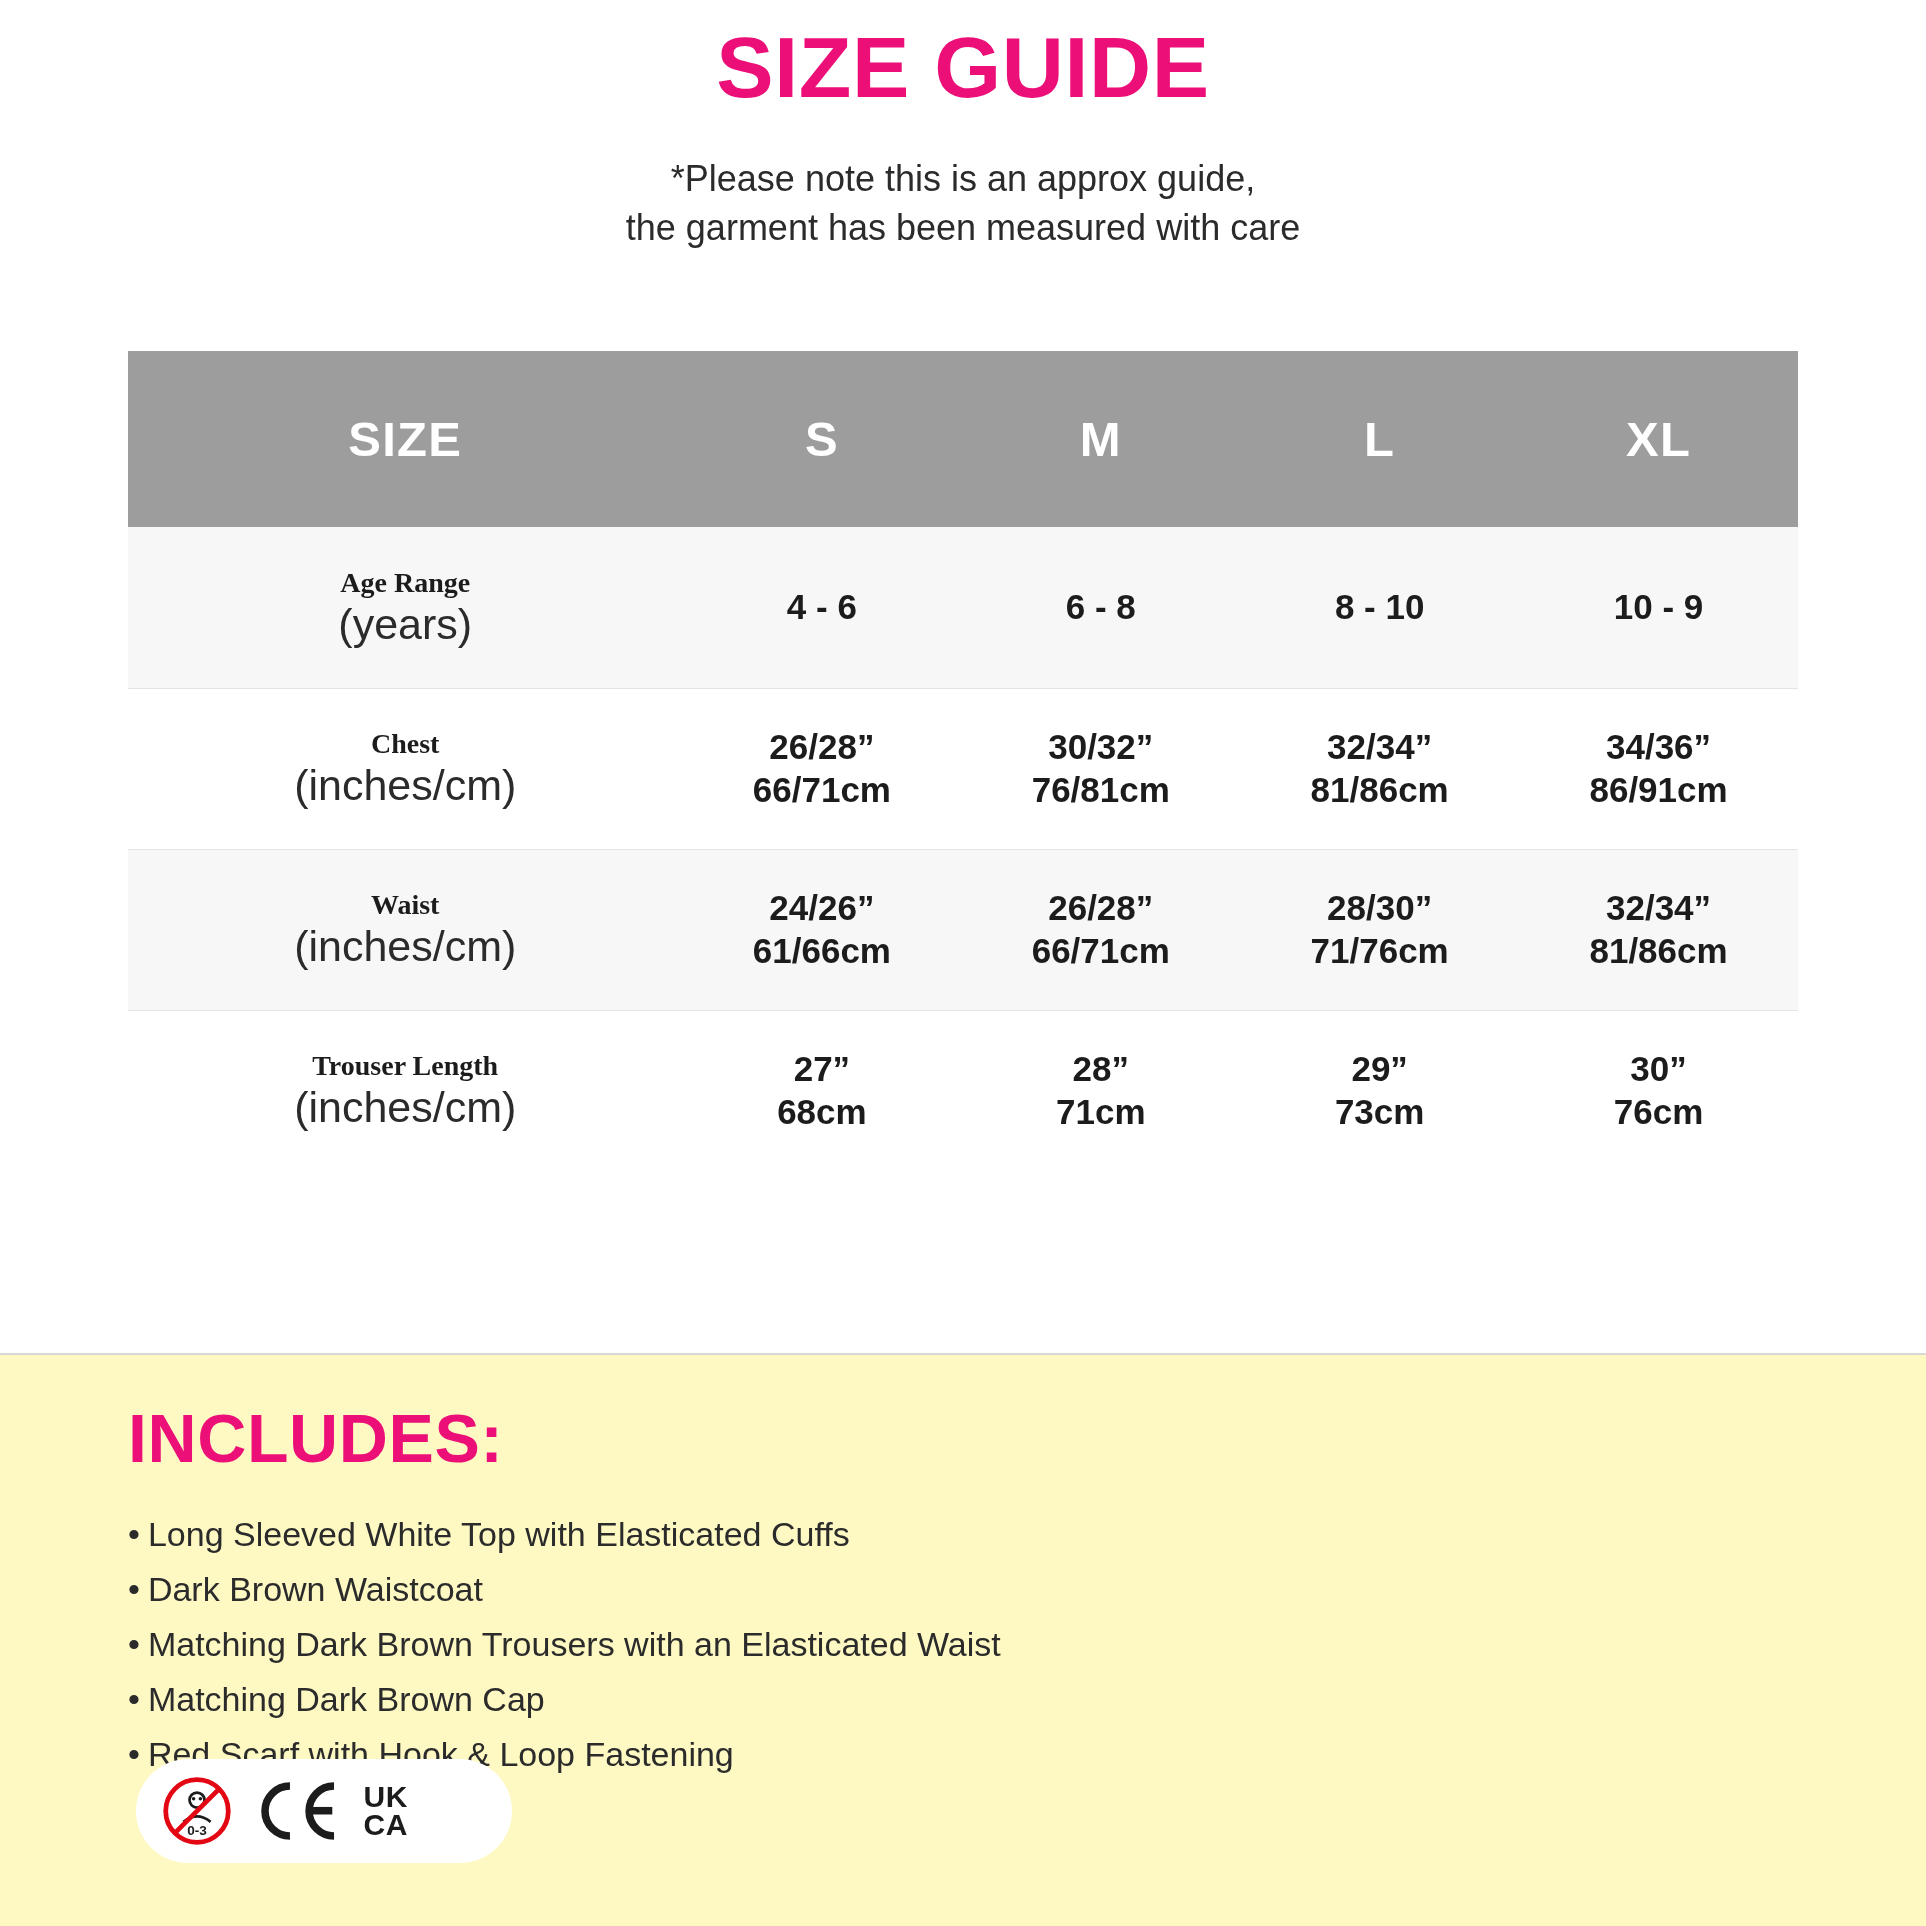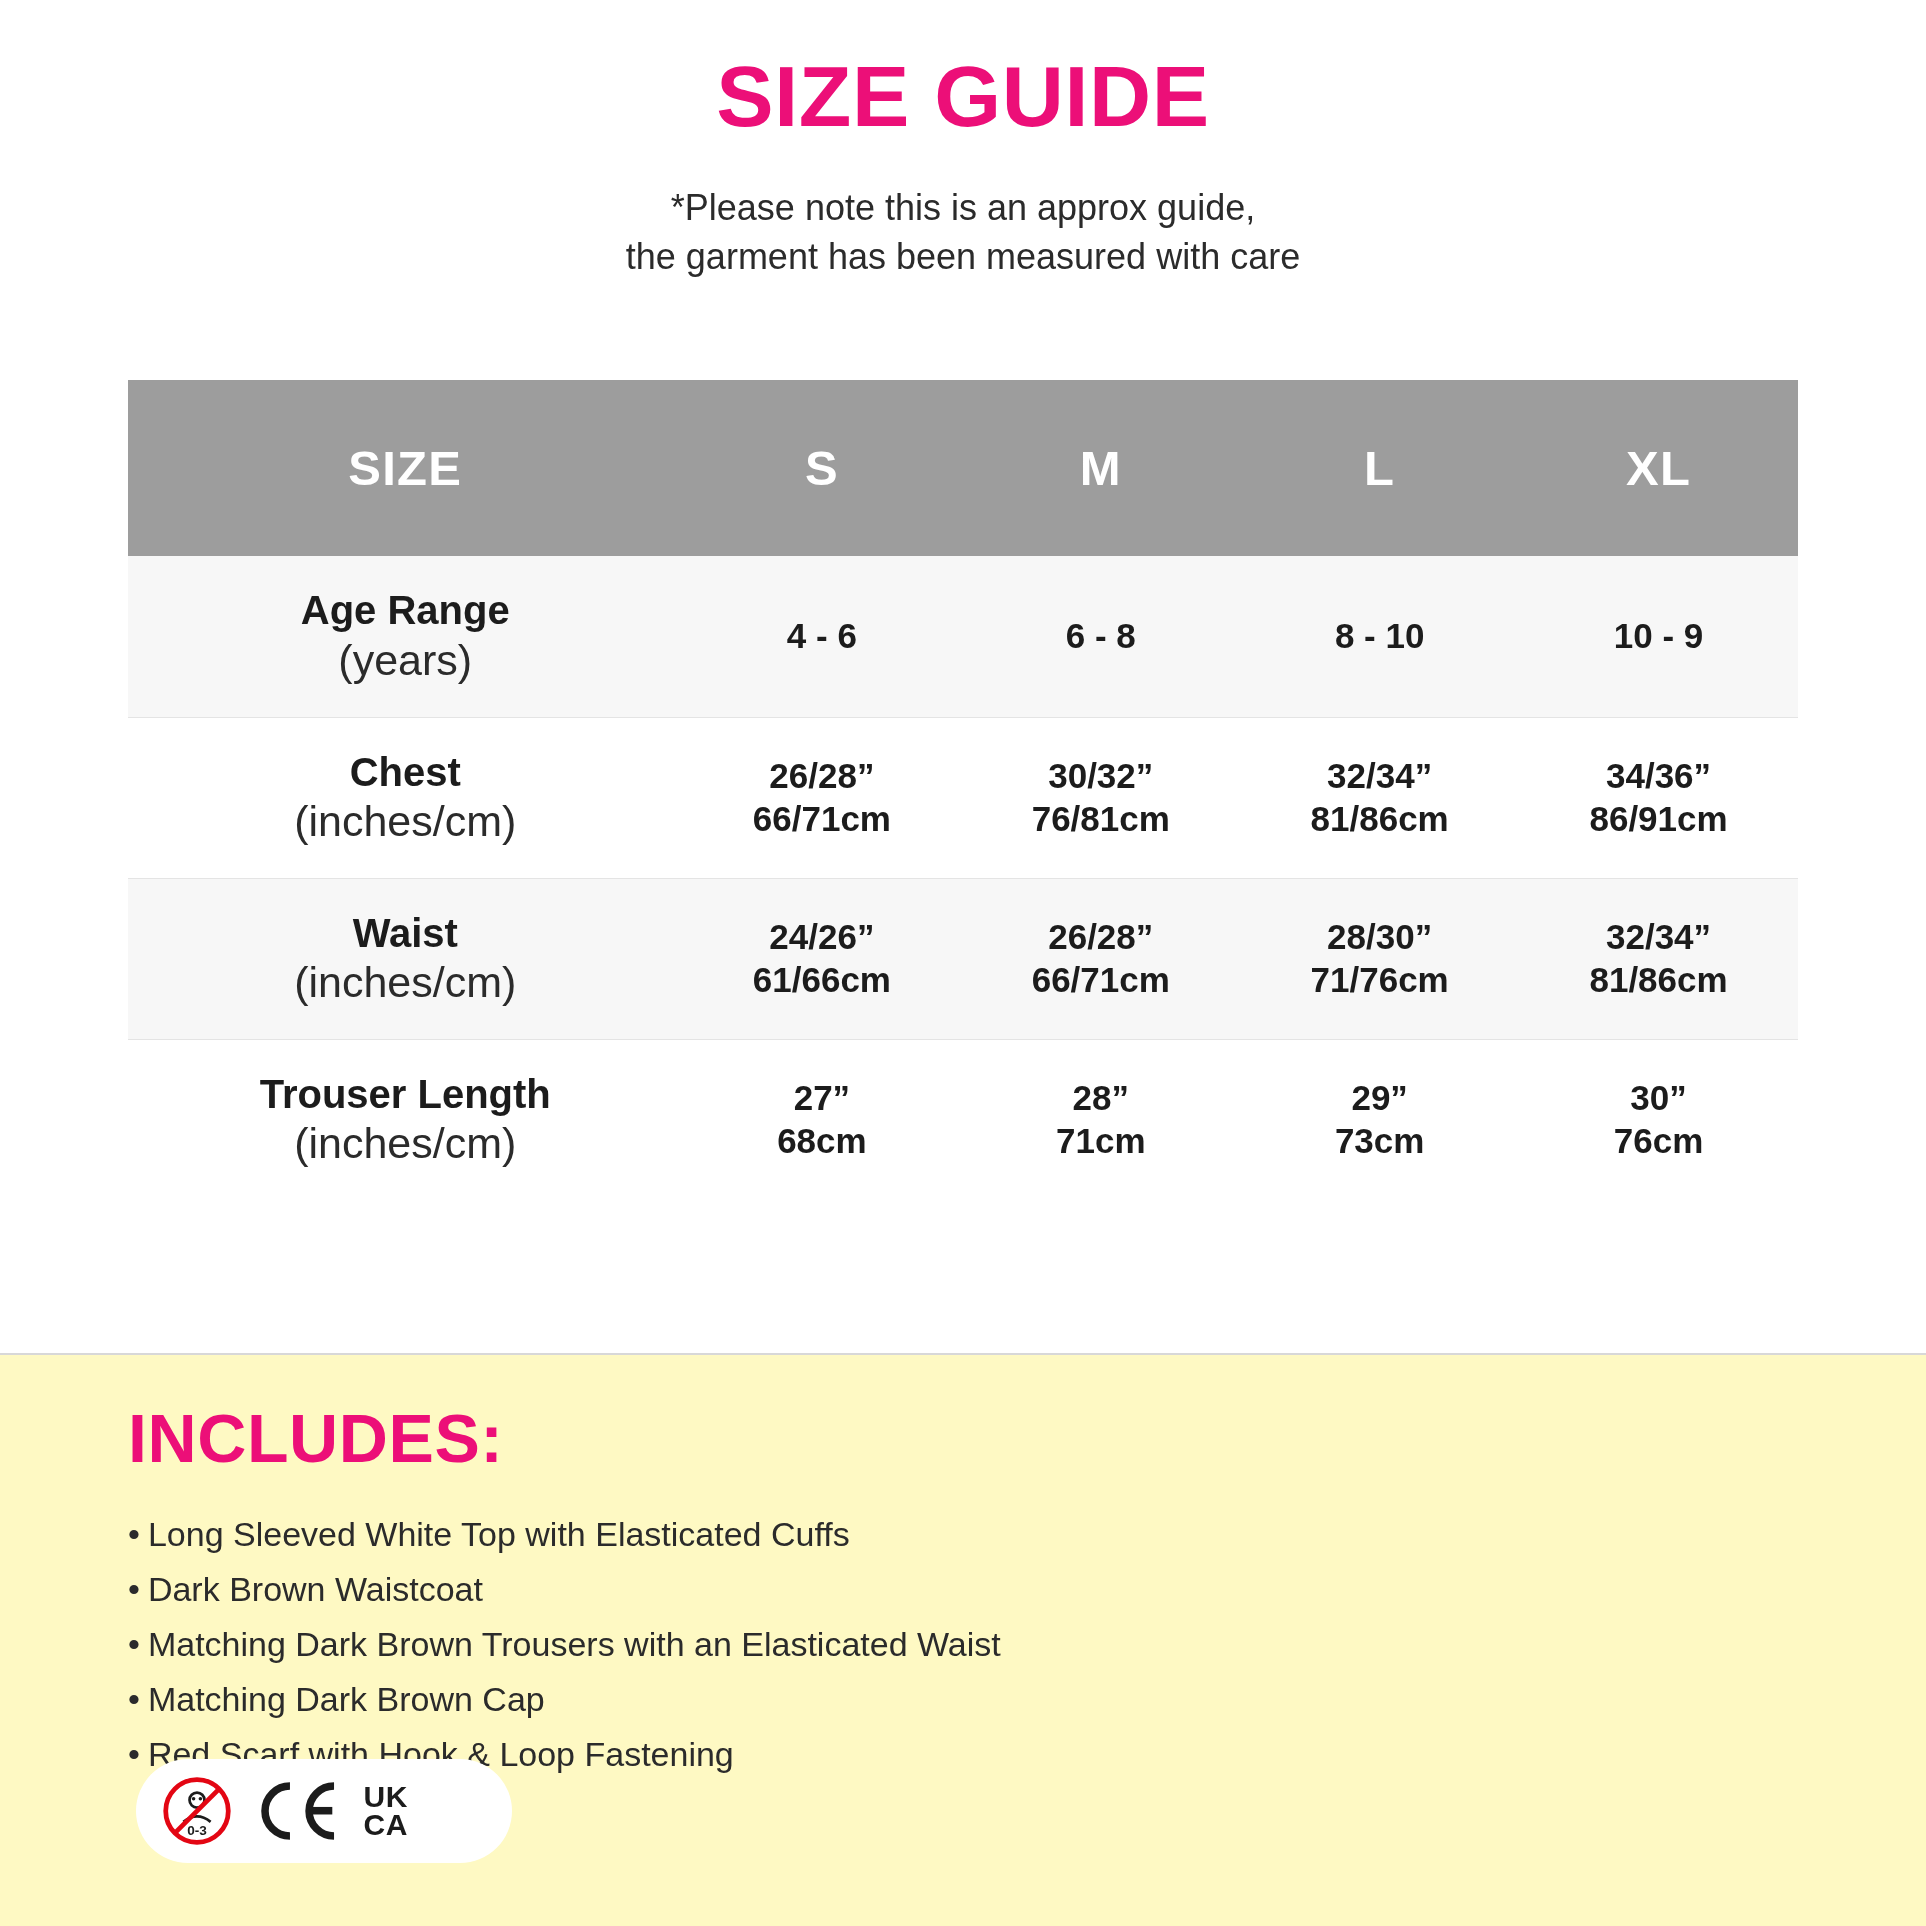--- a/index.html
+++ b/index.html
@@ -18,21 +18,21 @@
     overflow: hidden;
   }
 
   
   .title {
     text-align: center;
     color: #ec0f78;
     font-size: 86px;
     font-weight: bold;
     letter-spacing: 0.6px;
-    padding-top: 53px;
+    padding-top: 24px;
     line-height: 1.0;
   }
   .subtitle {
     text-align: center;
     color: #2b2b2b;
     font-size: 36px;
     line-height: 1.35;
     margin-top: 45px;
   }
   .subtitle .line { display: block; }
@@ -72,22 +72,23 @@
   table.size-table tbody tr:nth-child(odd) td { background: #f7f7f7; }
   table.size-table tbody tr:nth-child(even) td { background: #ffffff; }
   table.size-table tbody tr:last-child td { border-bottom: none; }
 
   .rowlabel {
     color: #1c1c1c;
     line-height: 1.18;
   }
   .rowlabel .main {
     display: block;
-    font-size: 40px;
-    font-weight: bold;
+    font-size: 28px;
+    font-weight: bold;
+    font-family: Liberation Serif, serif;
   }
   .rowlabel .sub {
     display: block;
     font-size: 43px;
     font-weight: normal;
     color: #2b2b2b;
   }
   .val {
     color: #1c1c1c;
     font-size: 35px;

